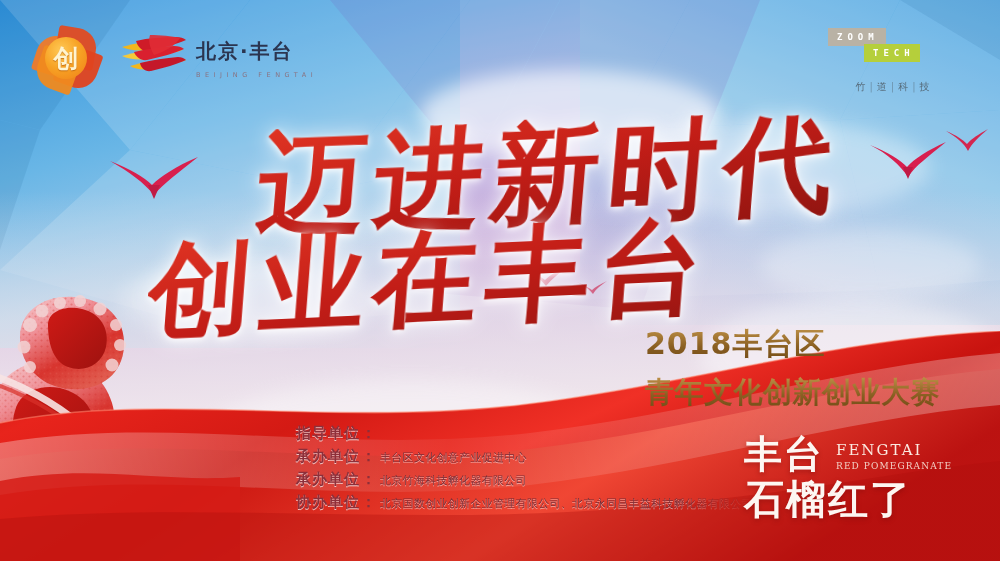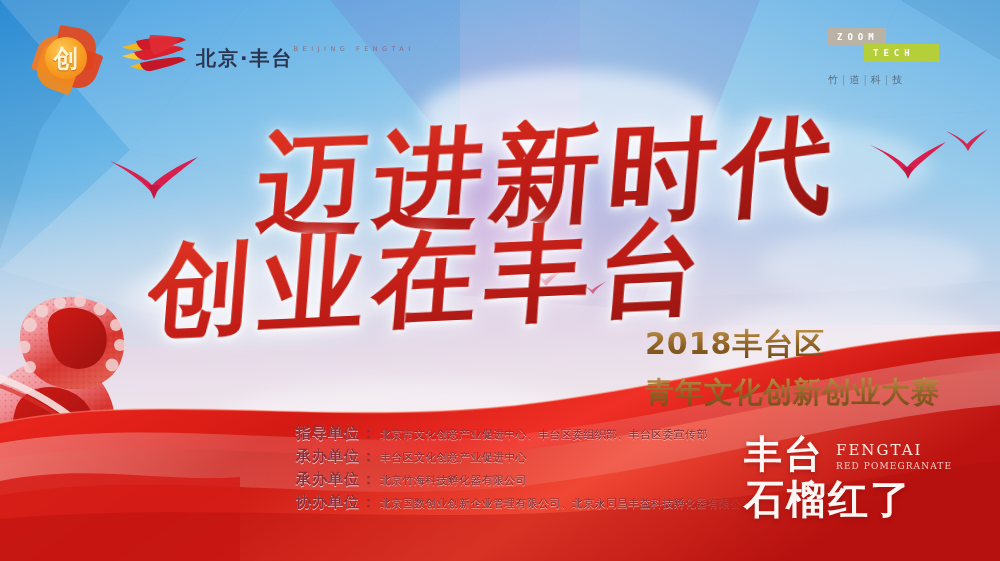--- a/index.html
+++ b/index.html
@@ -92,45 +92,45 @@
   }
   .chuang-logo .glyph {
     color:#fff4d0; font-size:25px; line-height:1;
     font-family:"DejaVu Sans","Liberation Sans",sans-serif; font-weight:700;
     text-shadow:0 1px 1px rgba(150,60,0,.5);
   }
 
   .ft-logo { display:flex; align-items:center; gap:10px; }
   .ft-mark { width:66px; height:46px; }
   .ft-mark svg { width:100%; height:100%; display:block; }
-  .ft-words { display:flex; flex-direction:row; gap:0; }
+  .ft-words { display:flex; flex-direction:column; gap:6px; }
   .ft-cn {
     font-size:20px; font-weight:700; color:#2b3550; letter-spacing:2px;
     font-family:"DejaVu Sans","Liberation Sans",sans-serif; white-space:nowrap;
   }
   .ft-en {
     font-size:6.5px; color:#8e5f66; letter-spacing:4.5px;
     font-family:"DejaVu Sans","Liberation Sans",sans-serif; white-space:nowrap; opacity:.8;
   }
 
   
   .zoomtech { position:absolute; right:42px; top:28px; width:130px; }
   .zt-row { display:flex; }
   .zt-zoom {
     background:#b9b2a5; color:#fff; font-size:9px; letter-spacing:5px;
     padding:4px 7px 4px 9px; font-weight:700;
     font-family:"DejaVu Sans Mono","Liberation Mono",monospace;
   }
   .zt-tech {
     background:#b5cf3b; color:#fff; font-size:9px; letter-spacing:5px;
-    padding:4px 24px 4px 9px; font-weight:700; margin-left:36px; margin-top:-2px;
+    padding:4px 5px 4px 9px; font-weight:700; margin-left:36px; margin-top:-2px;
     font-family:"DejaVu Sans Mono","Liberation Mono",monospace;
   }
   .zt-cn {
-    margin-top:11px; 
+    margin-top:18px; text-align:center;
     font-size:10px; color:#4d5a64; letter-spacing:1px;
     font-family:"DejaVu Sans","Liberation Sans",sans-serif;
   }
   .zt-cn span { opacity:.85; }
   .zt-cn i { font-style:normal; opacity:.45; margin:0 3px; }
 
   
   .title-wrap { position:absolute; left:150px; top:118px; width:720px; }
   .tline {
     font-family:"DejaVu Serif","Liberation Serif",serif;
@@ -455,21 +455,20 @@
 
   <div class="subtitle">
     <div class="sub-line sub1">2018丰台区</div>
     <div class="sub-line sub2">青年文化创新创业大赛</div>
   </div>
 
   <div class="orgs">
     <div class="org-row">
       <span class="org-label">指导单位</span>
       <span class="org-colon">：</span>
-      <span class="org-value">北京市文化创意产业促进中心、丰台区委组织部、丰台区委宣传部</span>
     </div>
     <div class="org-row">
       <span class="org-label">承办单位</span>
       <span class="org-colon">：</span>
       <span class="org-value">丰台区文化创意产业促进中心</span>
     </div>
     <div class="org-row">
       <span class="org-label">承办单位</span>
       <span class="org-colon">：</span>
       <span class="org-value">北京竹海科技孵化器有限公司</span>

